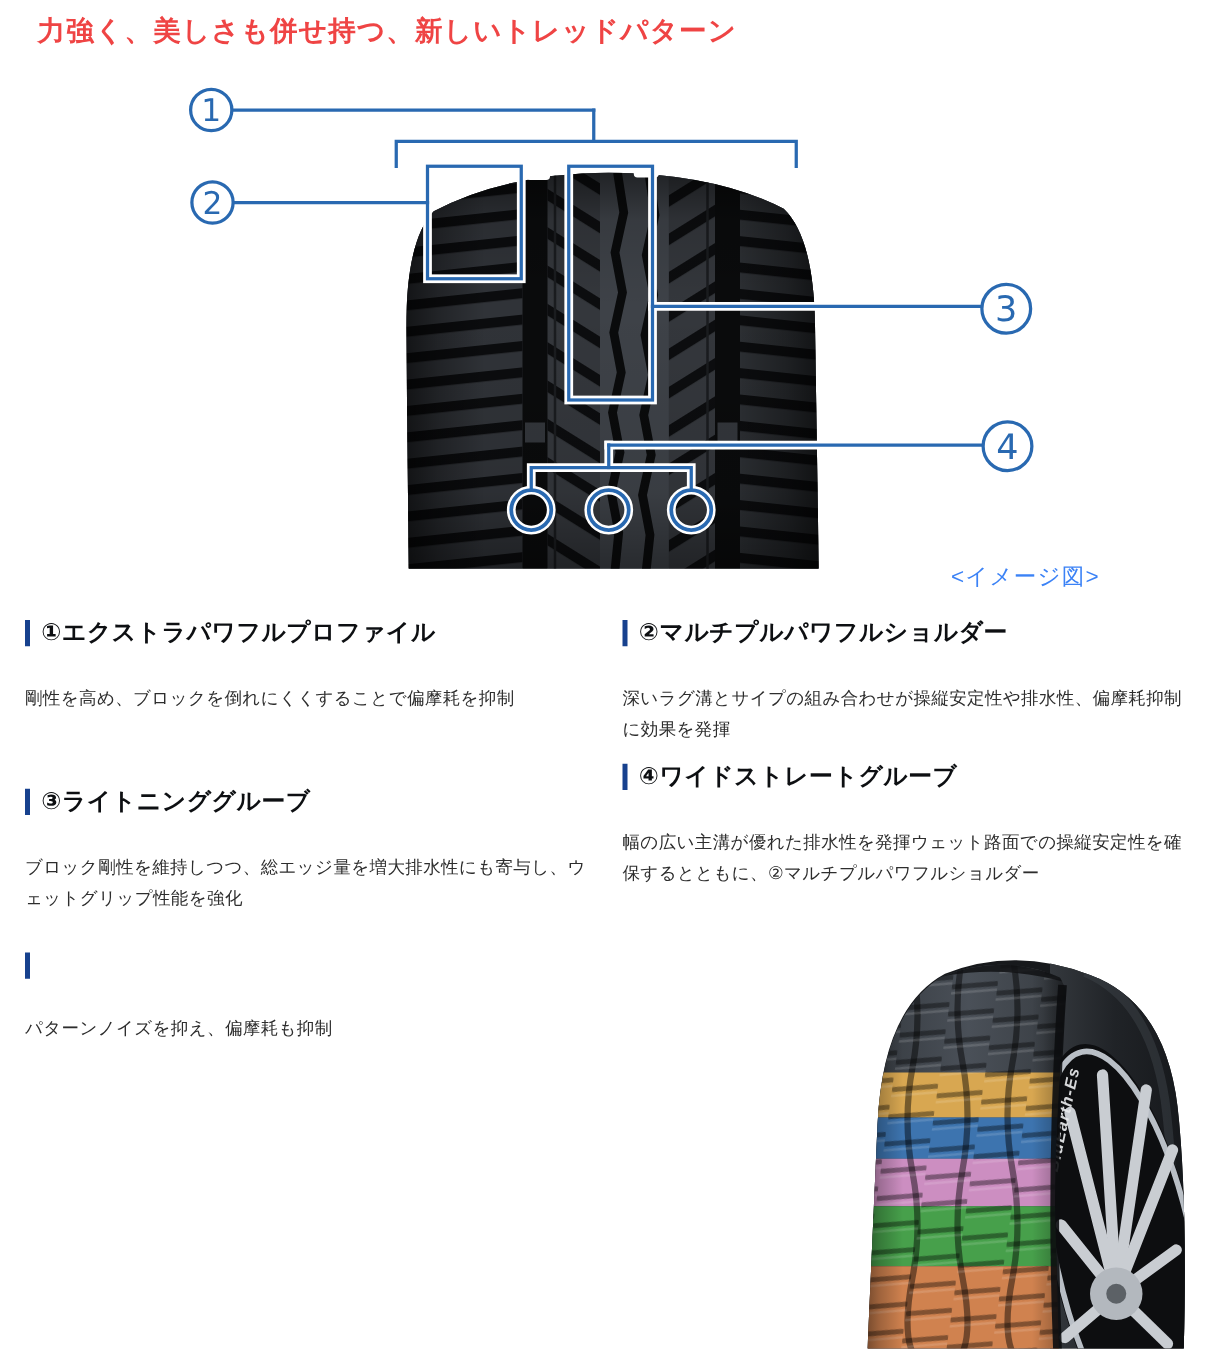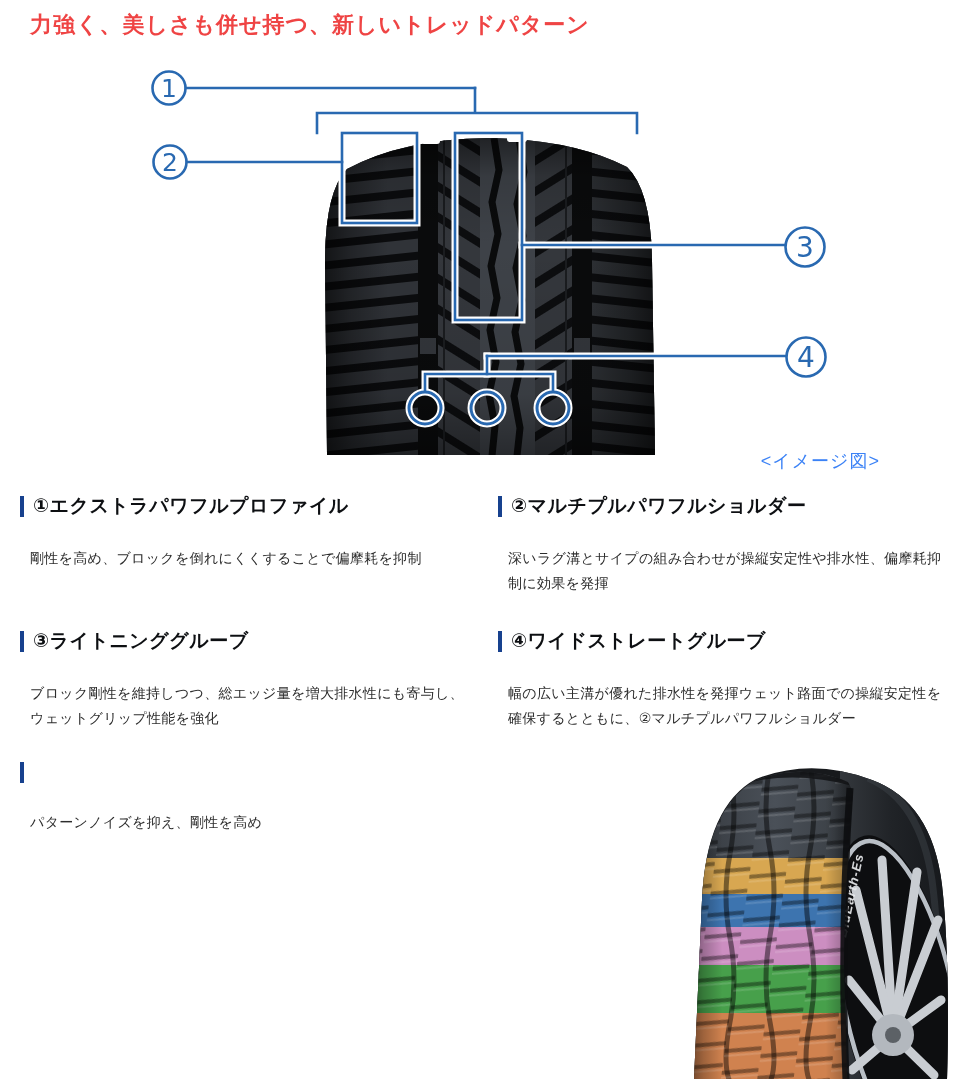--- a/index.html
+++ b/index.html
@@ -14,26 +14,26 @@
   .diagram-svg{position:absolute;left:0;top:55px;}
   .diagram-caption{
     position:absolute;left:700px;top:449px;width:180px;text-align:right;
     font-size:18px;color:#3b82f6;letter-spacing:1px;
   }
   .section{position:absolute;}
   .section .title-row{display:flex;align-items:center;}
   .section .bar{width:4px;height:21px;background:#17418e;margin-right:9px;flex:none;}
   .section .title{font-size:19px;font-weight:bold;color:#0d0f12;letter-spacing:.5px;}
   .section .body{
-    margin:27px 0 0 10px;font-size:14px;color:#2d2d2d;line-height:1.8;letter-spacing:.3px;
+    margin:27px 0 0 0;font-size:14px;color:#2d2d2d;line-height:1.8;letter-spacing:.3px;
   }
   .s1{left:20px;top:493px;width:452px;}
   .s2{left:498px;top:493px;width:452px;}
   .s3{left:20px;top:628px;width:452px;}
-  .s4{left:498px;top:628px;width:452px;}
+  .s4{left:498px;top:608px;width:452px;}
   .s5{left:20px;top:762px;width:452px;}
   .product-svg{position:absolute;left:680px;top:755px;}
 </style>
 </head>
 <body>
 
 <div class="page">
 
   <div class="main-title">力強く、美しさも併せ持つ、新しいトレッドパターン</div>
 
@@ -199,21 +199,21 @@
       <span class="bar"></span>
       <span class="title">④ワイドストレートグルーブ</span>
     </div>
     <p class="body">幅の広い主溝が優れた排水性を発揮ウェット路面での操縦安定性を確保するとともに、②マルチプルパワフルショルダー</p>
   </div>
 
   <div class="section s5">
     <div class="title-row">
       <span class="bar"></span>
     </div>
-    <p class="body">パターンノイズを抑え、剛性を高め</p>
+    <p class="body">パターンノイズを抑え、偏摩耗も抑制</p>
   </div>
 
   <svg class="product-svg" width="286" height="324" viewBox="680 755 286 324">
     <defs>
       <linearGradient id="gTreadB" x1="0" y1="0" x2="1" y2="0">
         <stop offset="0" stop-color="#16181a"></stop>
         <stop offset=".12" stop-color="#3a3f45"></stop>
         <stop offset=".5" stop-color="#4a5058"></stop>
         <stop offset=".85" stop-color="#3c4147"></stop>
         <stop offset="1" stop-color="#24272b"></stop>

